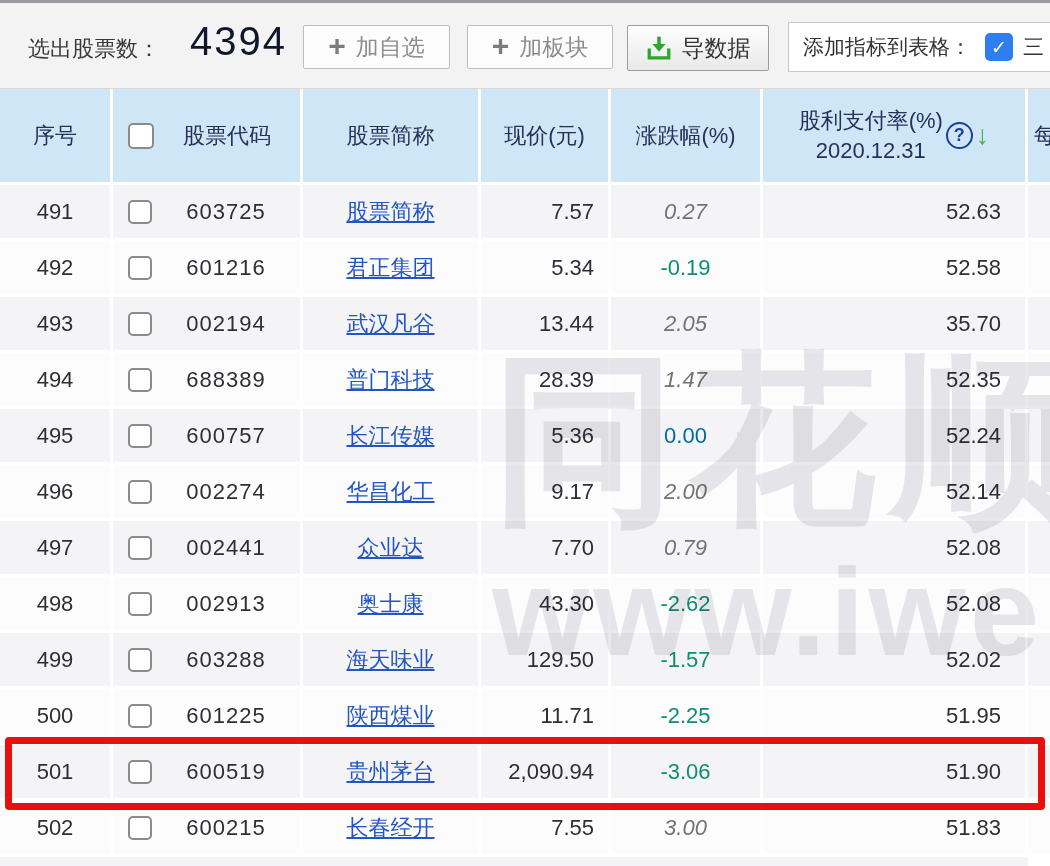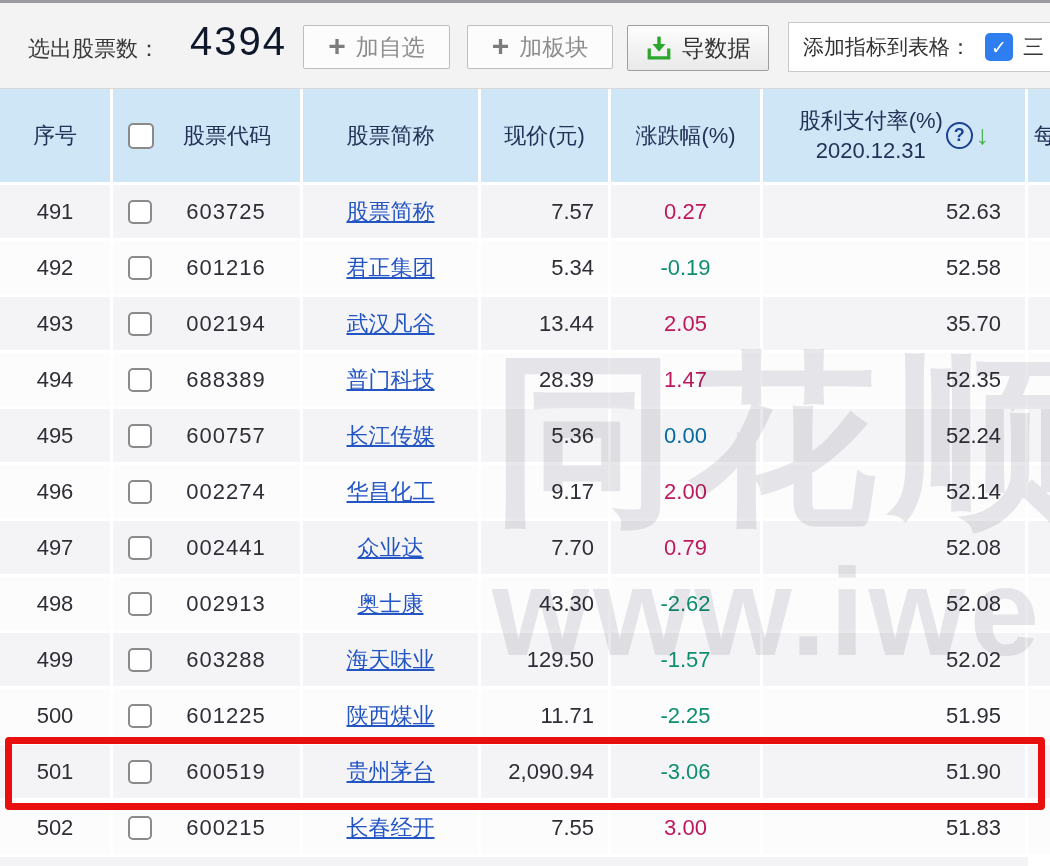--- a/index.html
+++ b/index.html
@@ -43,21 +43,21 @@
   .cell-codes { justify-content:center; }
   .cb { width:24px; height:24px; min-width:24px; background:#fff; border:2px solid #8a8a8a;
         border-radius:5px; margin-left:15px; }
   .cb-lg { width:26px; height:26px; min-width:26px; }
   .codehead { justify-content:flex-end; }
   .codehead .hd-txt { flex:1; text-align:center; }
   .code-txt { flex:1; text-align:center; letter-spacing:1px; }
   .stock-link { color:#2355c4; text-decoration:underline; cursor:pointer; }
   .cell-price { justify-content:flex-end; padding-right:14px; }
   .cell-div   { justify-content:flex-end; padding-right:24px; }
-  .chg-up   { color:#be185d; }
+  .chg-up   { color:#737373;font-style:italic; }
   .chg-down { color:#0d8e71; }
   .chg-flat { color:#0369a1; }
 
   .divhead { gap:3px; }
   .divlines { text-align:center; line-height:1.35; }
   .qicon { width:27px; height:27px; border:2px solid #1d3f94; border-radius:50%; color:#1d3f94;
            font-size:18px; font-weight:700; display:flex; align-items:center; justify-content:center; cursor:pointer; }
   .sortarrow { color:#45b04a; font-size:27px; line-height:1; cursor:pointer; }
   .partialhead, .td.cell-partial { overflow:hidden; justify-content:flex-start; }
   .partialhead span { margin-left:6px; white-space:nowrap; }

